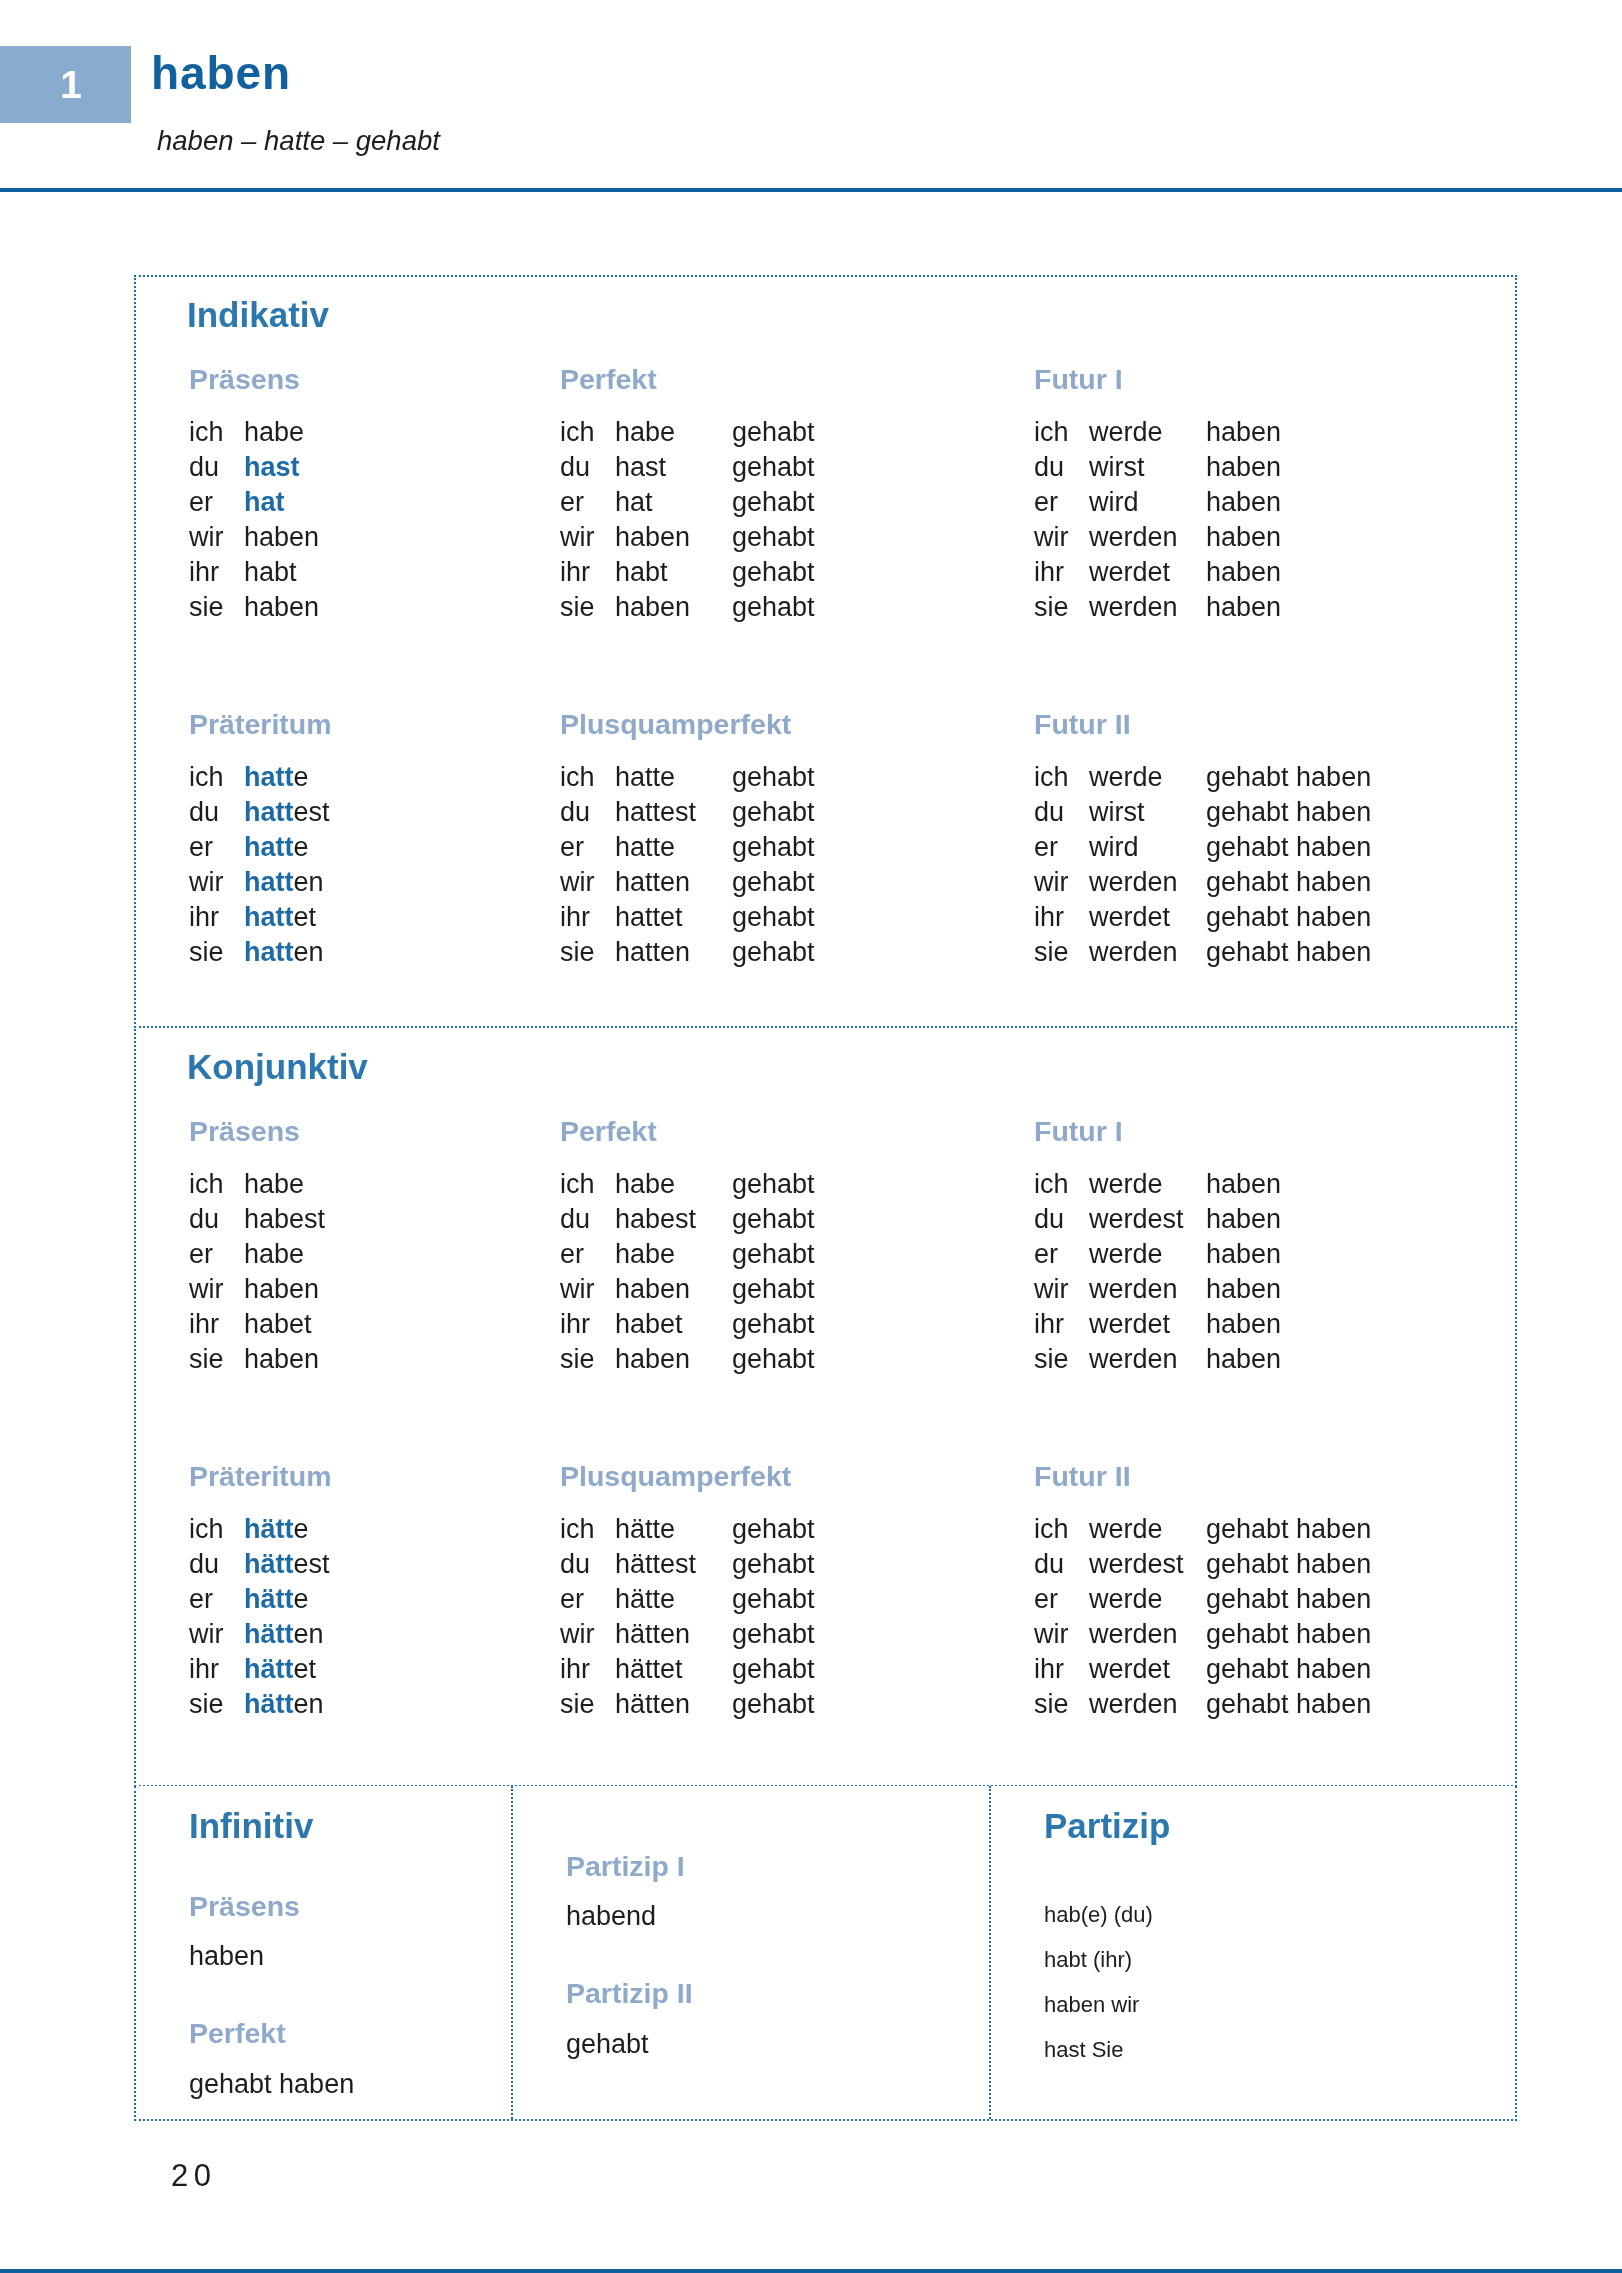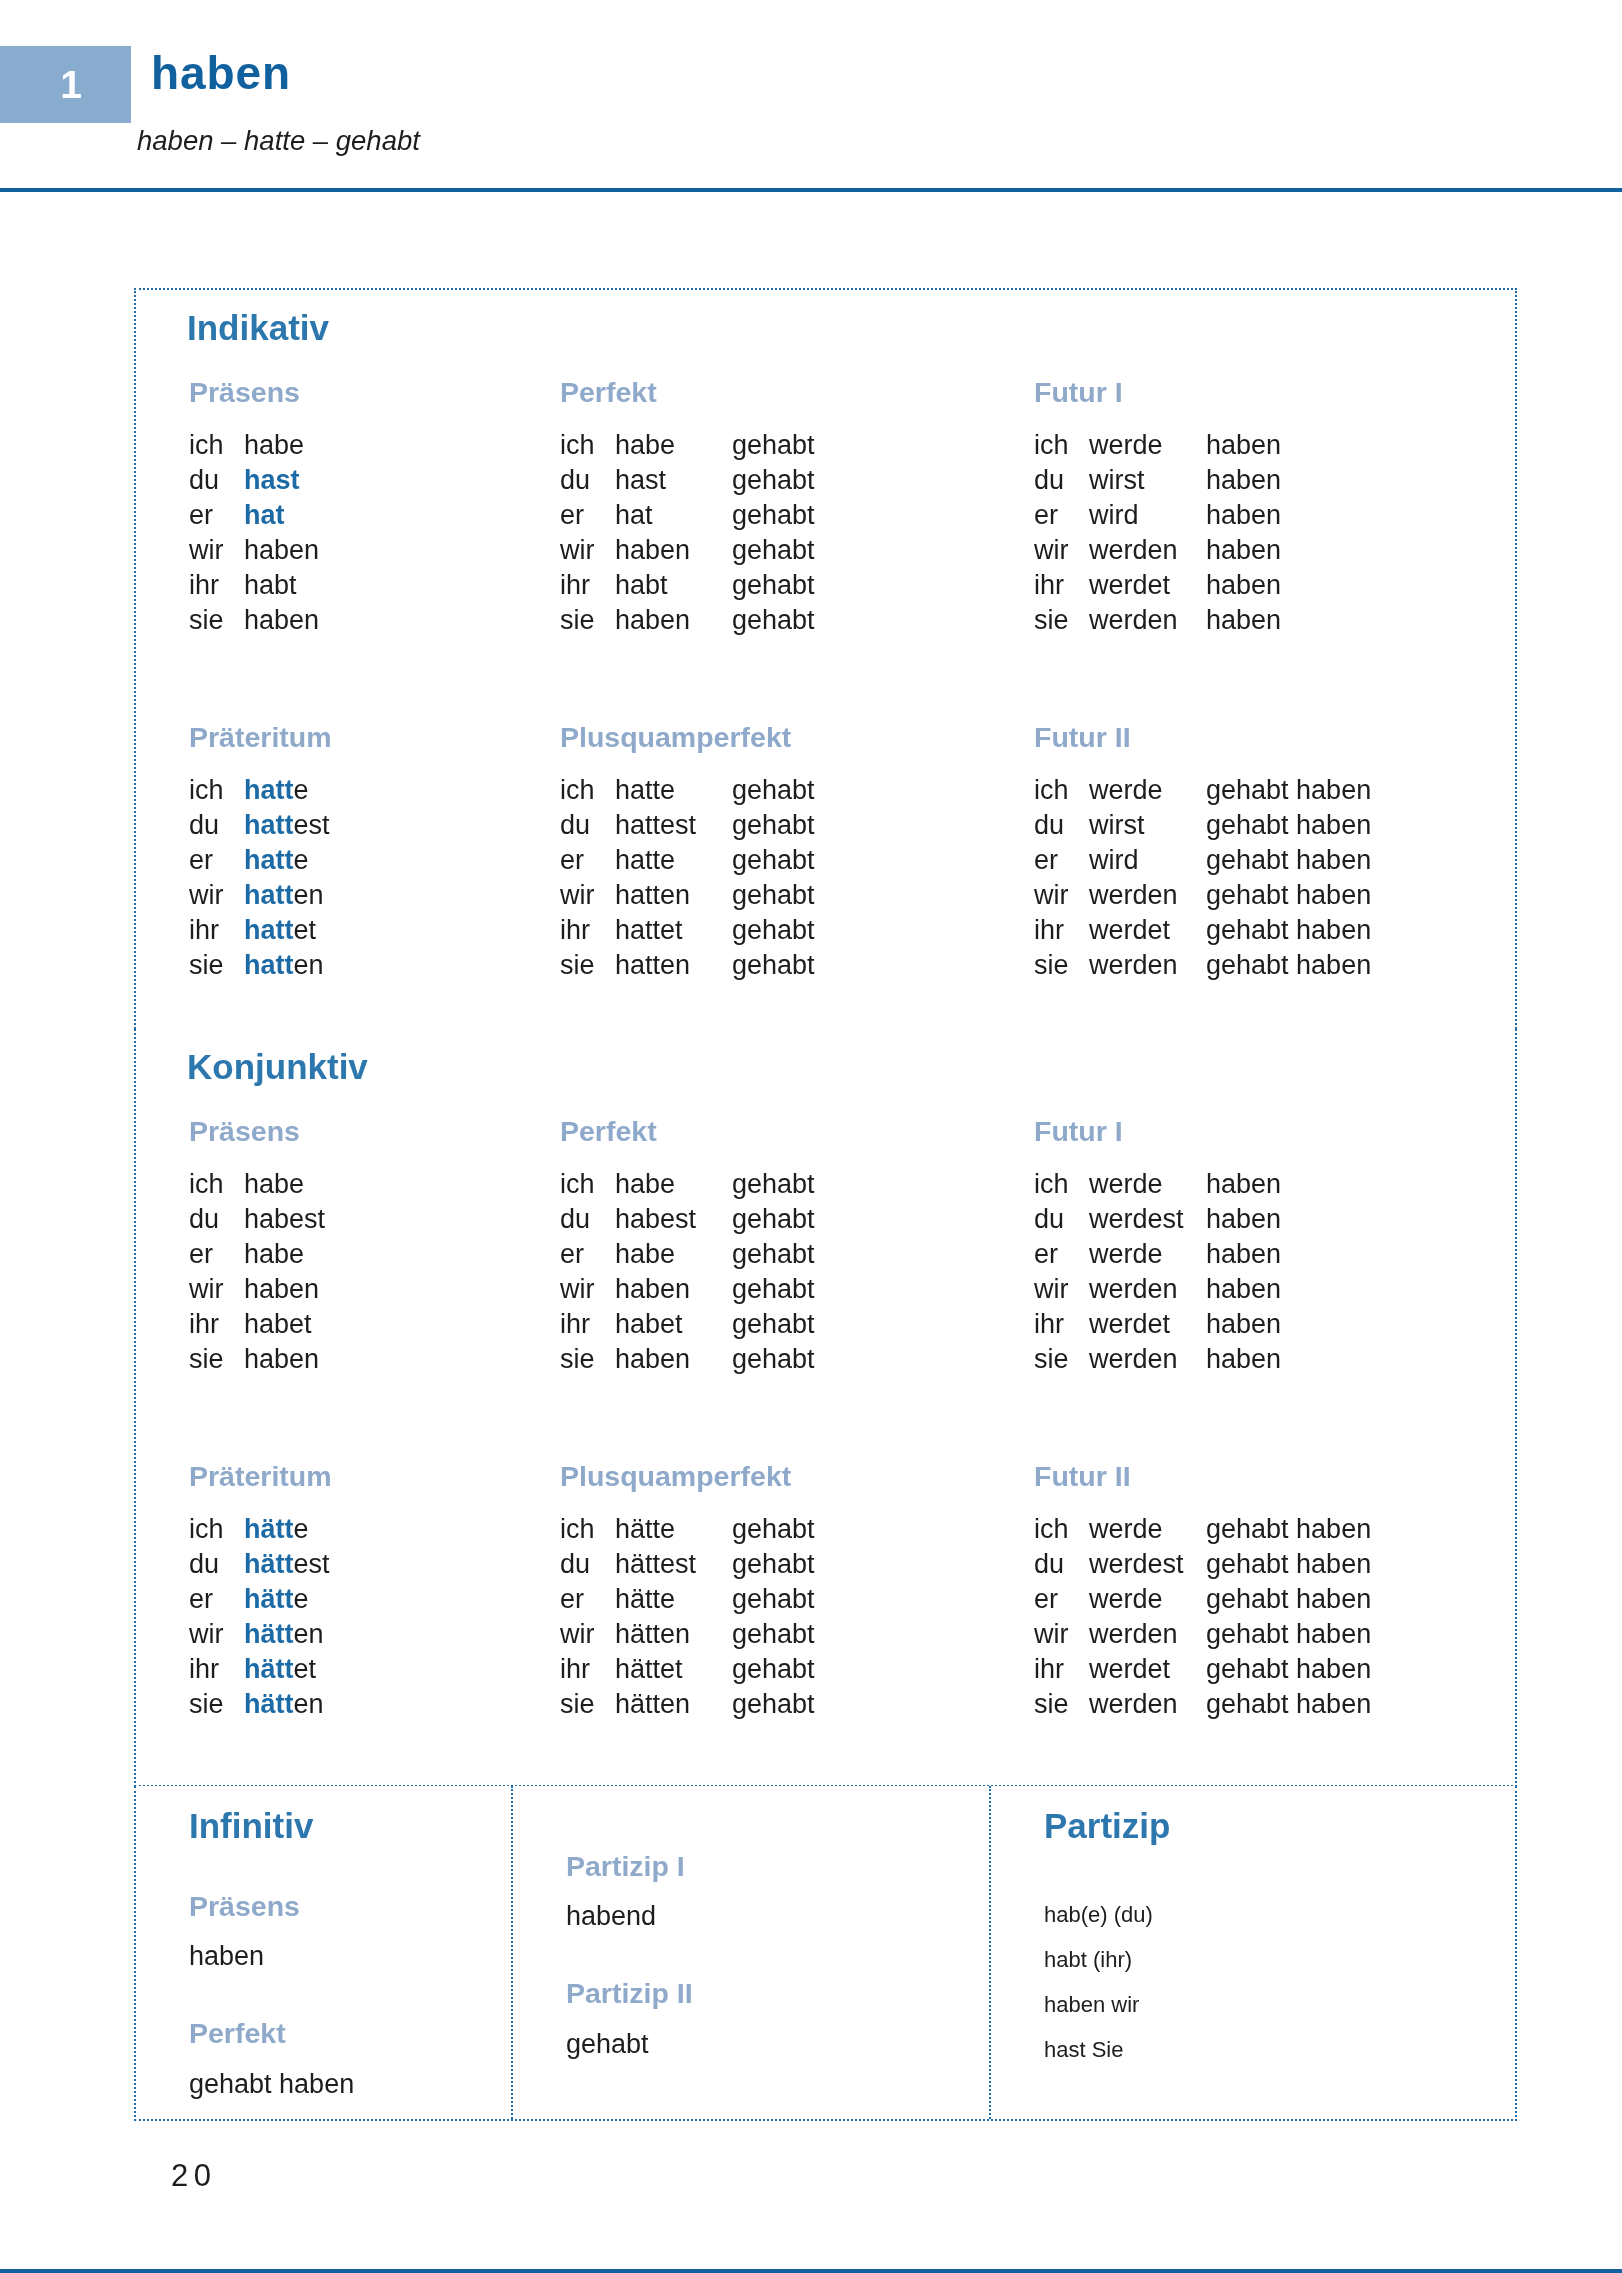--- a/index.html
+++ b/index.html
@@ -5,28 +5,28 @@
   html,body{margin:0;padding:0;background:#ffffff;}
   .sheet{position:relative;width:1623px;height:2274px;background:#ffffff;
          font-family:"Liberation Sans",sans-serif;color:#1d1d1b;overflow:hidden;}
 
   
   .chapter-box{position:absolute;left:0;top:46px;width:131px;height:77px;
                display:flex;align-items:center;justify-content:center;}
   .chapter-num{color:#ffffff;font-size:39px;font-weight:bold;padding-left:11px;}
   .verb-title{position:absolute;left:151px;top:46px;font-size:46px;font-weight:bold;
               letter-spacing:0.9px;margin:0;}
-  .principal-parts{position:absolute;left:137px;top:125px;font-size:27.5px;font-style:italic;}
+  .principal-parts{position:absolute;left:157px;top:125px;font-size:27.5px;font-style:italic;}
   .top-rule{position:absolute;left:0;top:188px;width:1623px;height:3.7px;}
   .bottom-rule{position:absolute;left:0;bottom:0;width:1623px;height:4.6px;}
 
   
   .box{position:absolute;left:134px;width:1383px;box-sizing:border-box;background:#fff;}
   .dotted{border:2.8px dotted #1f6da8;}
-  #box-indikativ{top:288px;height:753px;}
+  #box-indikativ{top:275px;height:753px;}
   #box-konjunktiv{top:1029px;height:758px;border-top:none;}
   #box-bottom{top:1786px;height:335px;border-top:none;display:flex;align-items:stretch;}
 
   .mood-title{margin:18.4px 0 0 51px;font-size:35px;font-weight:bold;color:#2d77af;}
   .tense-grid{margin:27.5px 0 0 53px;display:grid;grid-template-columns:371px 474px auto;row-gap:83px;}
   .tense-name{margin:0 0 19px 0;font-size:28.5px;font-weight:bold;color:#8fa9cb;line-height:33px;}
   .conj-row{display:flex;font-size:27px;line-height:35px;white-space:nowrap;}
   .pron{width:55px;flex:none;}
   .verb{width:117px;flex:none;}
   .hl{font-weight:bold;color:#1d6ba6;}

